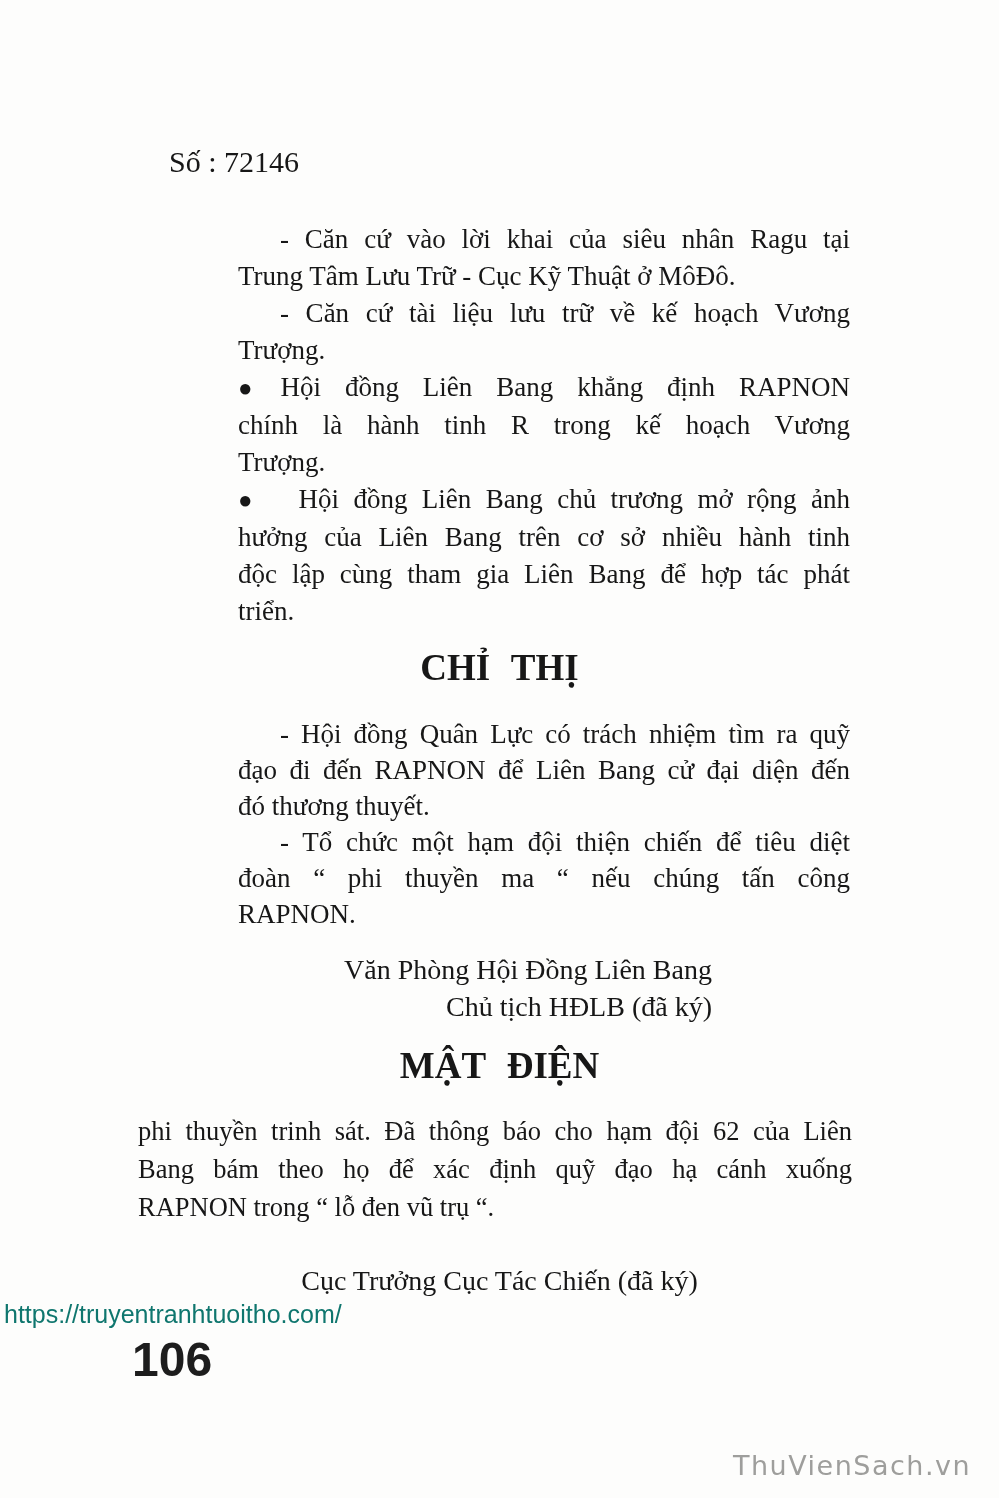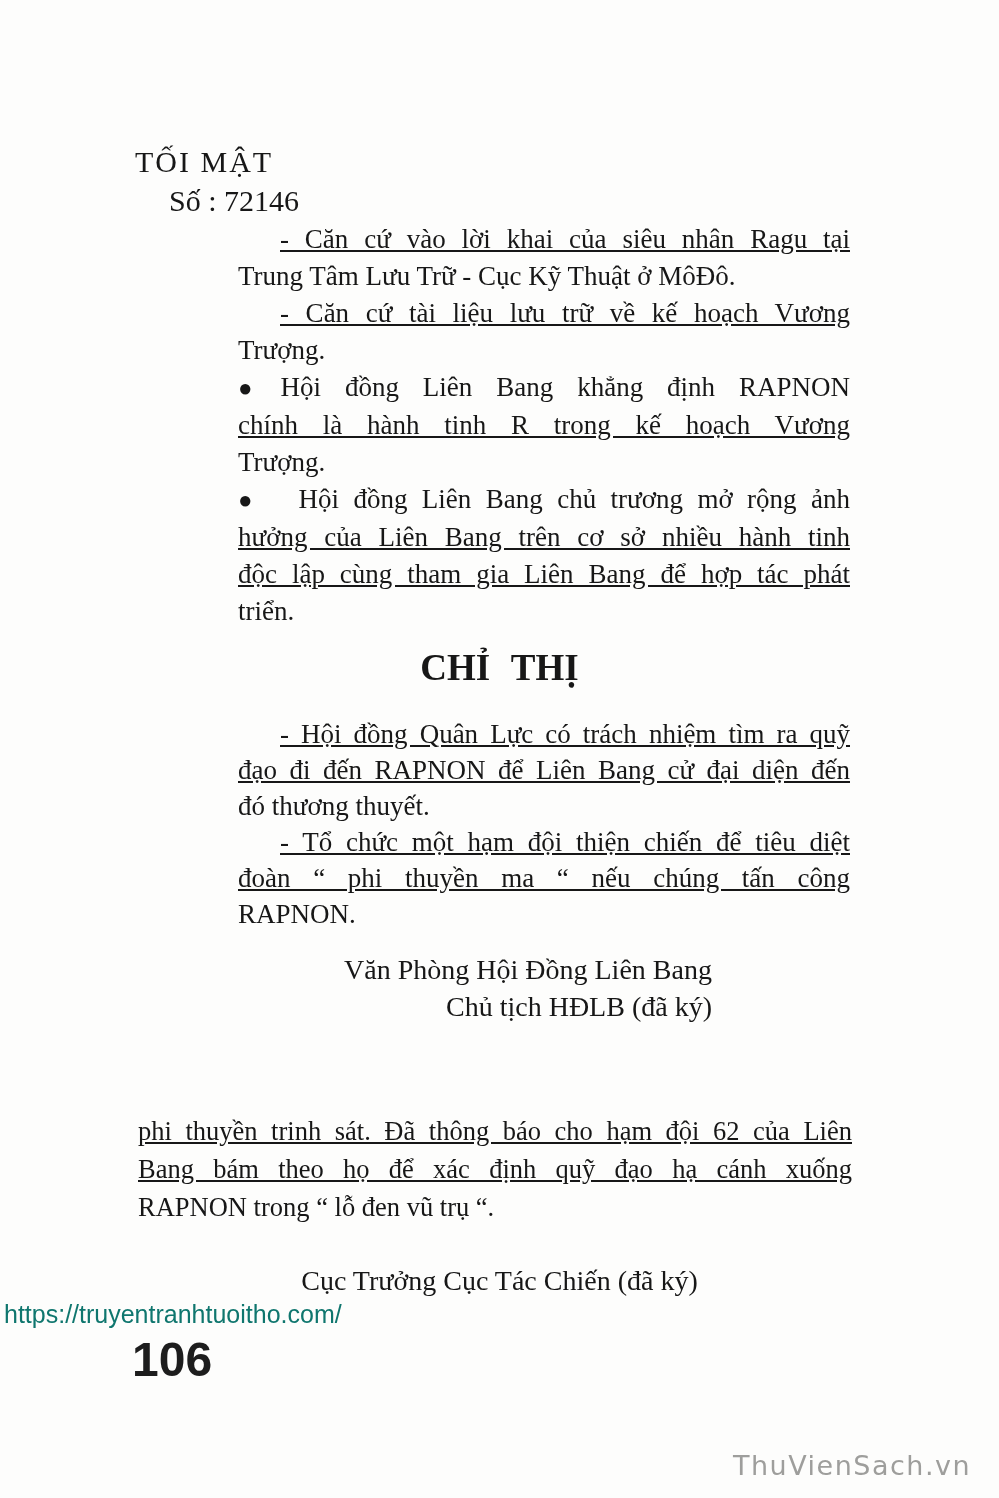--- a/index.html
+++ b/index.html
@@ -17,21 +17,21 @@
   .doc-head .classification { letter-spacing:2px; }
   .doc-head .doc-number { padding-left:34px; }
 
   
   .col { position:absolute; }
   .col-a { left:238px; top:221px; width:612px; font-size:27px; line-height:37px; }
   .col-b { left:238px; top:716px; width:612px; font-size:27px; line-height:36px; }
   .col-c { left:138px; top:1112px; width:714px; font-size:26.5px; line-height:38px; }
 
   .line { min-height:1em; }
-  .just { text-align:justify; text-align-last:justify;text-decoration:underline; }
+  .just { text-align:justify; text-align-last:justify; }
   .indent { padding-left:42px; }
   .indent-lg { padding-left:104px; }
 
   .bullet-line { display:flex; align-items:baseline; }
   .bullet-line .marker { flex:0 0 auto; font-size:24px; }
   .bullet-line .bl-text { flex:1 1 auto; text-align:justify; text-align-last:justify; }
   .gap-sm { margin-left:28px; }
   .gap-lg { margin-left:46px; }
 
   
@@ -56,21 +56,20 @@
   .watermark { position:absolute; left:733px; top:1450px;
                font-family:"DejaVu Sans", sans-serif; font-size:27px;
                color:#9e9e9c; letter-spacing:1.5px; }
 </style>
 </head>
 <body>
 
 <div class="page">
 
   <div class="doc-head">
-    <div class="classification">TỐI MẬT</div>
     <div class="doc-number">Số : 72146</div>
   </div>
 
   <div class="col col-a">
     <div class="line just indent">- Căn  cứ vào lời khai của siêu nhân Ragu tại</div>
     <div class="line">Trung Tâm Lưu Trữ - Cục Kỹ Thuật ở MôĐô.</div>
     <div class="line just indent">- Căn cứ tài liệu lưu trữ về kế hoạch Vương</div>
     <div class="line">Trượng.</div>
 
     <div class="line bullet-line">
@@ -98,20 +97,21 @@
     <div class="line just indent">- Tổ chức một hạm đội thiện chiến để tiêu diệt</div>
     <div class="line just">đoàn “ phi thuyền ma “ nếu chúng tấn công</div>
     <div class="line">RAPNON.</div>
   </div>
 
   <div class="sig1">
     <div class="office">Văn Phòng Hội Đồng Liên Bang</div>
     <div class="signer">Chủ tịch HĐLB (đã ký)</div>
   </div>
 
+  <div class="heading h-matdien">MẬT ĐIỆN</div>
 
   <div class="col col-c">
     <div class="line just">phi thuyền trinh sát. Đã thông báo cho hạm đội 62 của Liên</div>
     <div class="line just">Bang bám theo họ để xác định quỹ đạo hạ cánh xuống</div>
     <div class="line">RAPNON trong “ lỗ đen vũ trụ “.</div>
   </div>
 
   <div class="sig2">Cục Trưởng Cục Tác Chiến (đã ký)</div>
 
   <div class="src-url">https://truyentranhtuoitho.com/</div>

